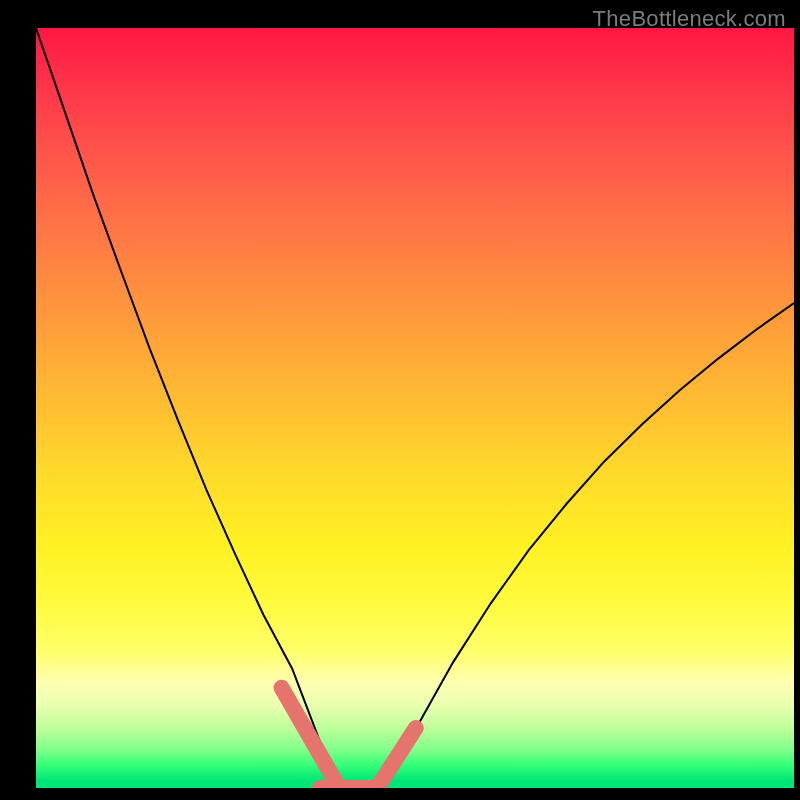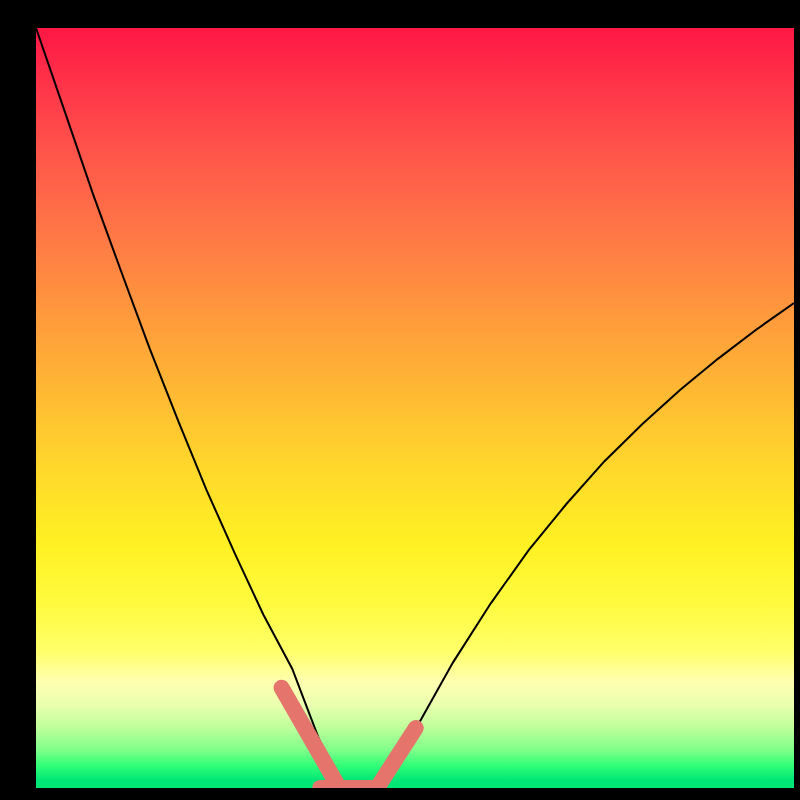--- a/index.html
+++ b/index.html
@@ -74,20 +74,21 @@
     stroke: #e5746d;
     stroke-width: 16;
     stroke-linecap: round;
     stroke-linejoin: round;
   }
 </style>
 </head>
 <body>
 
 <div class="outer">
+  <div class="watermark">TheBottleneck.com</div>
 
   <div class="plot-wrap">
     <div class="bg-grad"></div>
     <svg class="curves" viewBox="0 0 758 760" preserveAspectRatio="none">
       <path id="left-branch" class="curve-line" d="M0.00 0.00 L28.80 83.60 L56.85 165.68 L85.65 244.72 L113.70 320.72 L142.50 393.68 L170.55 462.08 L199.35 526.68 L227.40 586.72 L256.20 640.68 L284.25 714.40 L303.20 760.00"></path>
       <path id="valley-floor" class="curve-line" d="M284.25 760.00 L303.20 760.00 L325.94 760.00 L341.10 760.00"></path>
       <path id="right-branch" class="curve-line" d="M341.10 760.00 L379.00 702.24 L416.90 634.60 L454.80 575.32 L492.70 522.12 L530.60 475.76 L568.50 433.20 L606.40 395.96 L644.30 361.76 L682.20 330.60 L720.10 301.72 L758.00 275.12"></path>
       <path id="left-marker" class="marker" d="M245.59 659.68 L303.20 760.00"></path>
       <path id="floor-marker" class="marker" d="M284.25 760.00 L341.10 760.00"></path>
       <path id="right-marker" class="marker" d="M341.10 760.00 L379.76 699.96"></path>

